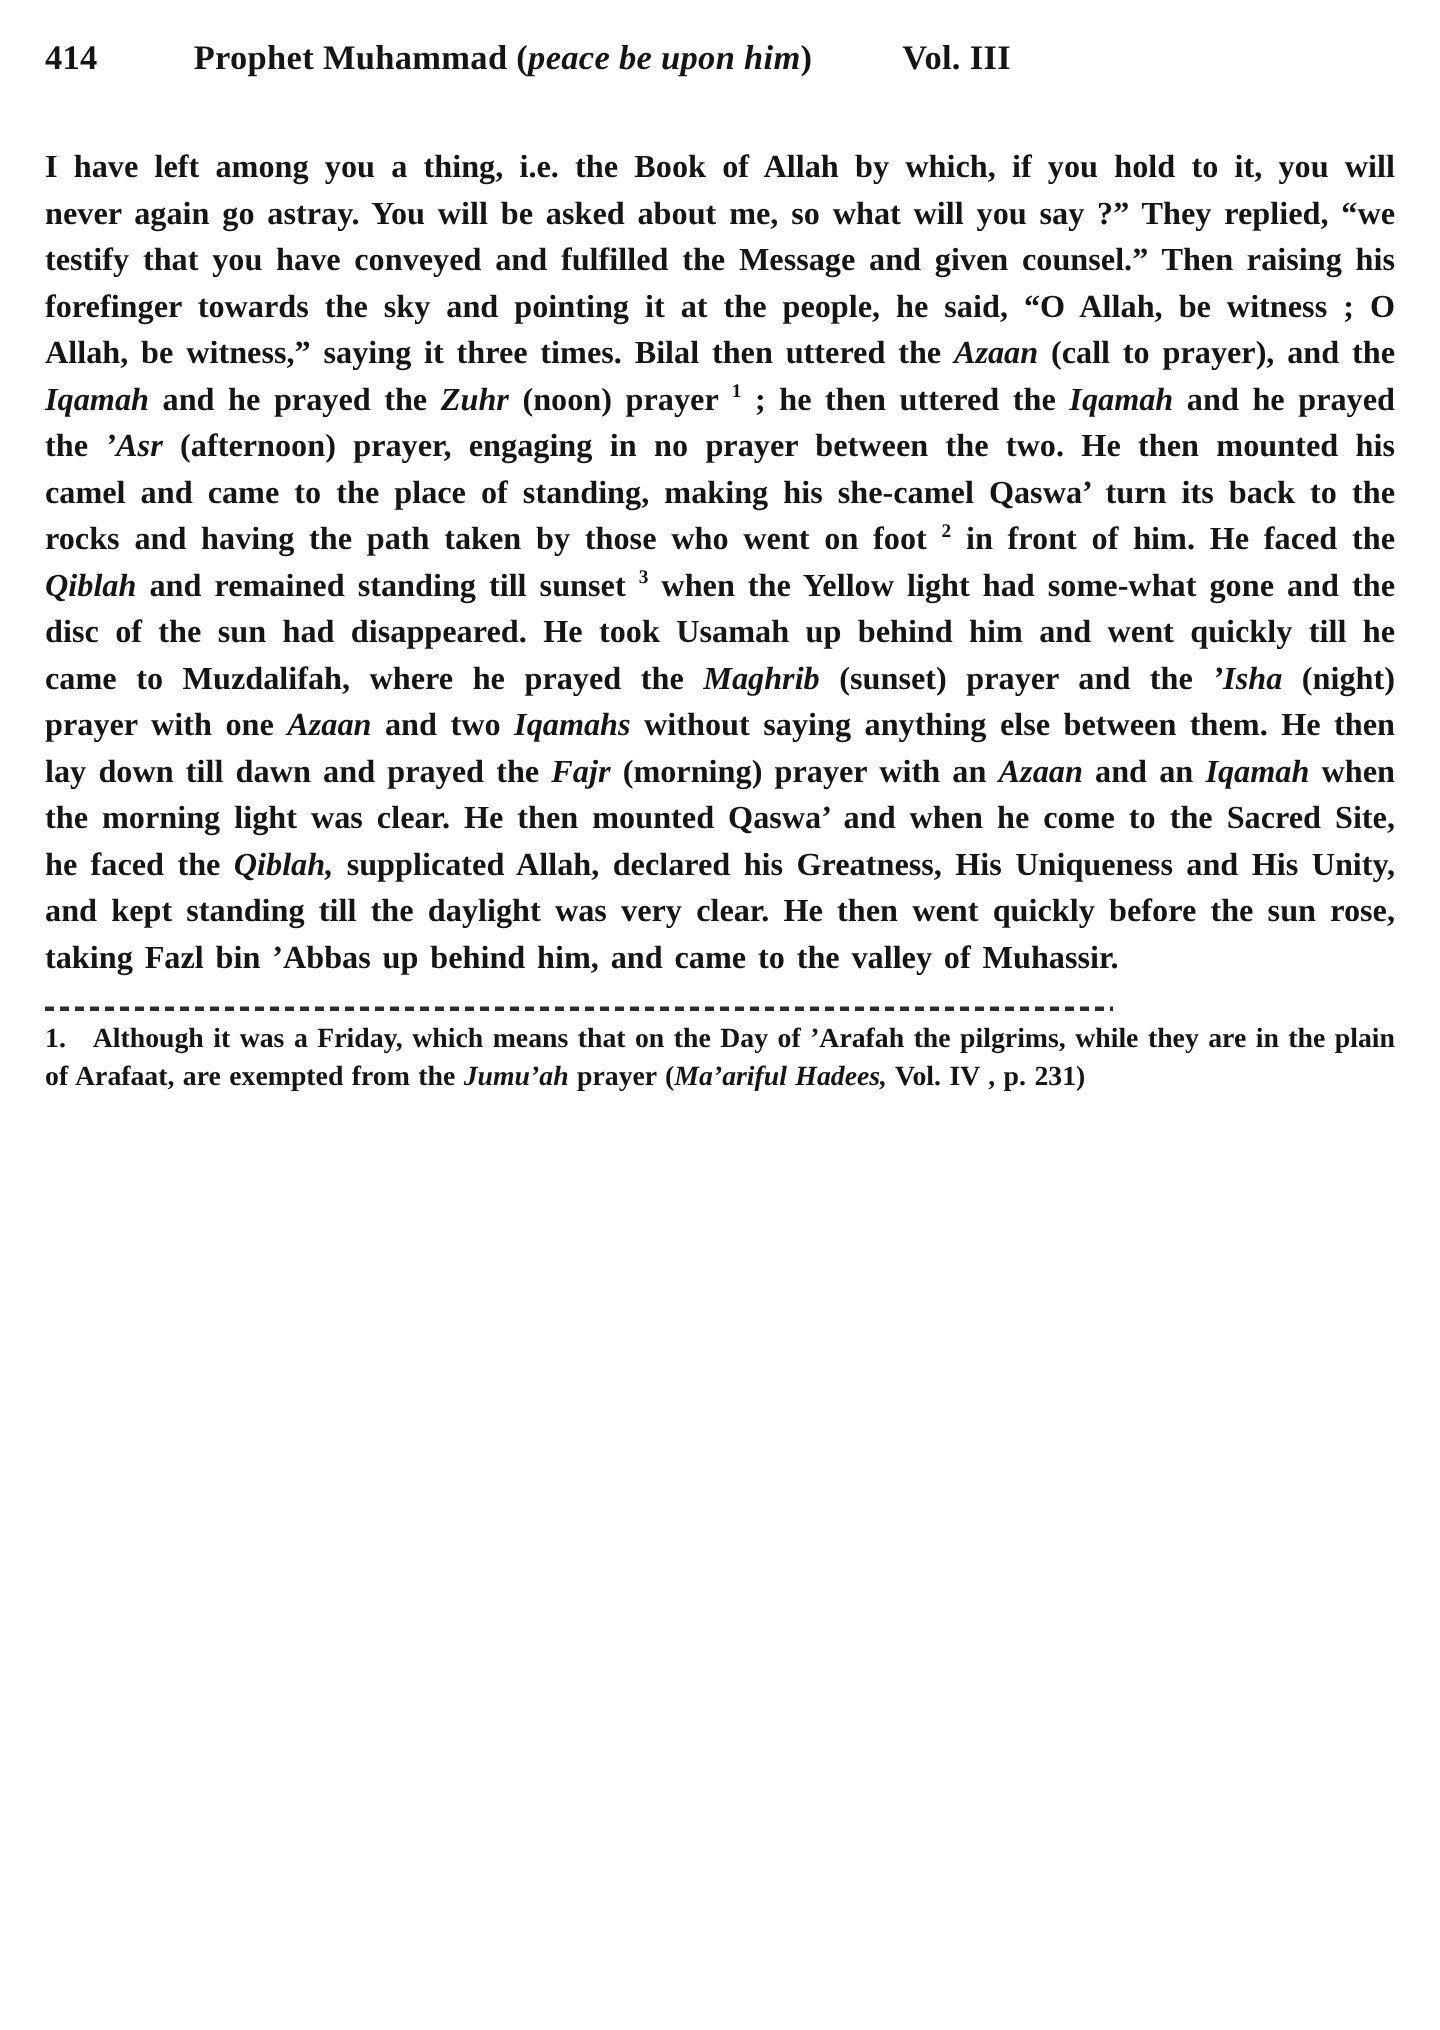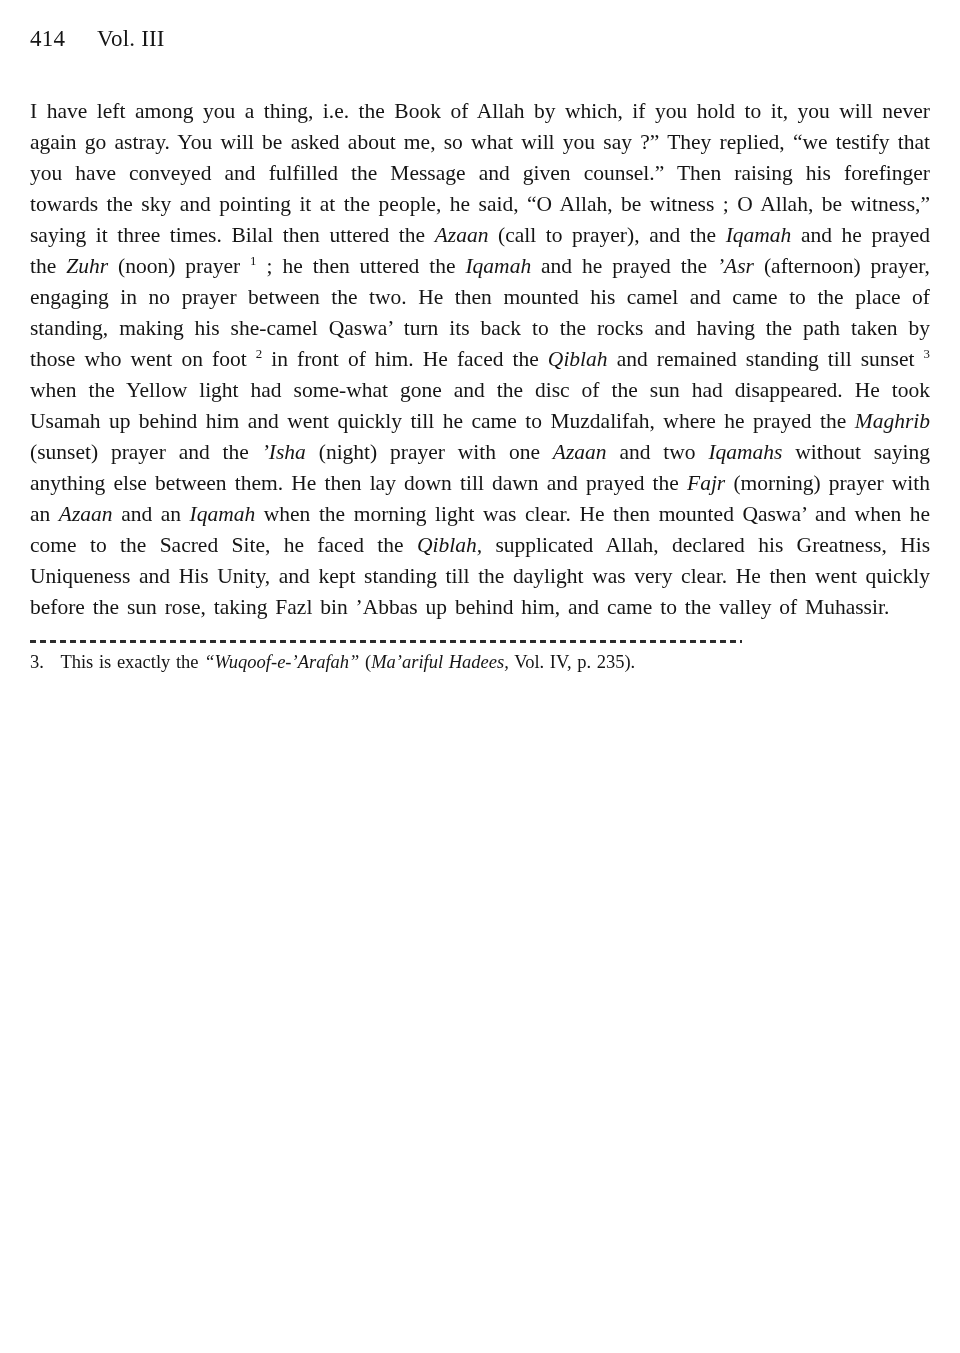--- a/index.html
+++ b/index.html
@@ -1,15 +1,15 @@
 <!DOCTYPE html>
 <html><head>
 <meta charset="utf-8">
 <style>
-  * { margin: 0; padding: 0; box-sizing: border-box; }
+  * { margin: 0; padding: 0; box-sizing: border-box; font-weight: bold; }
   html, body { background: #ffffff; }
   body { font-family: "Liberation Serif", "DejaVu Serif", serif; }
 
   .page {
     width: 960px;
     height: 1353px;
     margin: 0 auto;
     background: #ffffff;
     color: #151515;
     padding: 20px 30px 0 30px;
@@ -17,21 +17,21 @@
   }
 
   .page-header {
     display: flex;
     align-items: baseline;
     font-size: 23px;
     letter-spacing: 0.2px;
     margin-top: 6px;
   }
   .book-title { margin-left: 64px; }
-  .volume { margin-left: 32px; }
+  .volume { margin-left: 60px; }
 
   .body-text {
     margin-top: 44px;
     font-size: 21.5px;
     line-height: 31px;
     text-align: justify;
     word-spacing: 2.5px;
   }
 
   .body-text sup, .footnote sup {
@@ -58,26 +58,27 @@
 
   i { font-style: italic; }
 </style>
 </head>
 <body>
 
 <div class="page">
 
   <header class="page-header">
     <span class="page-number">414</span>
+    <span class="book-title"><span>Prophet Muhammad (</span><i>peace be upon him</i><span>)</span></span>
     <span class="volume">Vol. III</span>
   </header>
 
   <main>
     <p class="body-text">I have left among you a thing, i.e. the Book of Allah by which, if you hold to it, you will never again go astray. You will be asked about me, so what will you say ?” They replied, “we testify that you have conveyed and fulfilled the Message and given counsel.” Then raising his forefinger towards the sky and pointing it at the people, he said, “O Allah, be witness ; O Allah, be witness,” saying it three times. Bilal then uttered the <i>Azaan</i> (call to prayer), and the <i>Iqamah</i> and he prayed the <i>Zuhr</i> (noon) prayer <sup>1</sup> ; he then uttered the <i>Iqamah</i> and he prayed the <i>’Asr</i> (afternoon) prayer, engaging in no prayer between the two. He then mounted his camel and came to the place of standing, making his she-camel Qaswa’ turn its back to the rocks and having the path taken by those who went on foot <sup>2</sup> in front of him. He faced the <i>Qiblah</i> and remained standing till sunset <sup>3</sup> when the Yellow light had some-what gone and the disc of the sun had disappeared. He took Usamah up behind him and went quickly till he came to Muzdalifah, where he prayed the <i>Maghrib</i> (sunset) prayer and the <i>’Isha</i> (night) prayer with one <i>Azaan</i> and two <i>Iqamahs</i> without saying anything else between them. He then lay down till dawn and prayed the <i>Fajr</i> (morning) prayer with an <i>Azaan</i> and an <i>Iqamah</i> when the morning light was clear. He then mounted Qaswa’ and when he come to the Sacred Site, he faced the <i>Qiblah,</i> supplicated Allah, declared his Greatness, His Uniqueness and His Unity, and kept standing till the daylight  was very clear. He then  went quickly  before the sun rose, taking Fazl bin ’Abbas up behind him, and came to the valley of Muhassir.</p>
 
     <div class="footnote-separator"></div>
 
     <section class="footnotes">
-      <p class="footnote">3.&nbsp;&nbsp; This is exactly the <i>“Wuqoof-e-’Arafah”</i> (<i>Ma’ariful Hadees,</i> Vol.  IV, p. 235).</p>
+      <p class="footnote">1.&nbsp;&nbsp; Although it was a Friday, which means that on the Day of ’Arafah the pilgrims, while they are in the plain of Arafaat, are exempted from the <i>Jumu’ah</i> prayer (<i>Ma’ariful Hadees,</i> Vol. IV , p. 231)</p>
     </section>
   </main>
 
 </div>
 
 </body></html>

